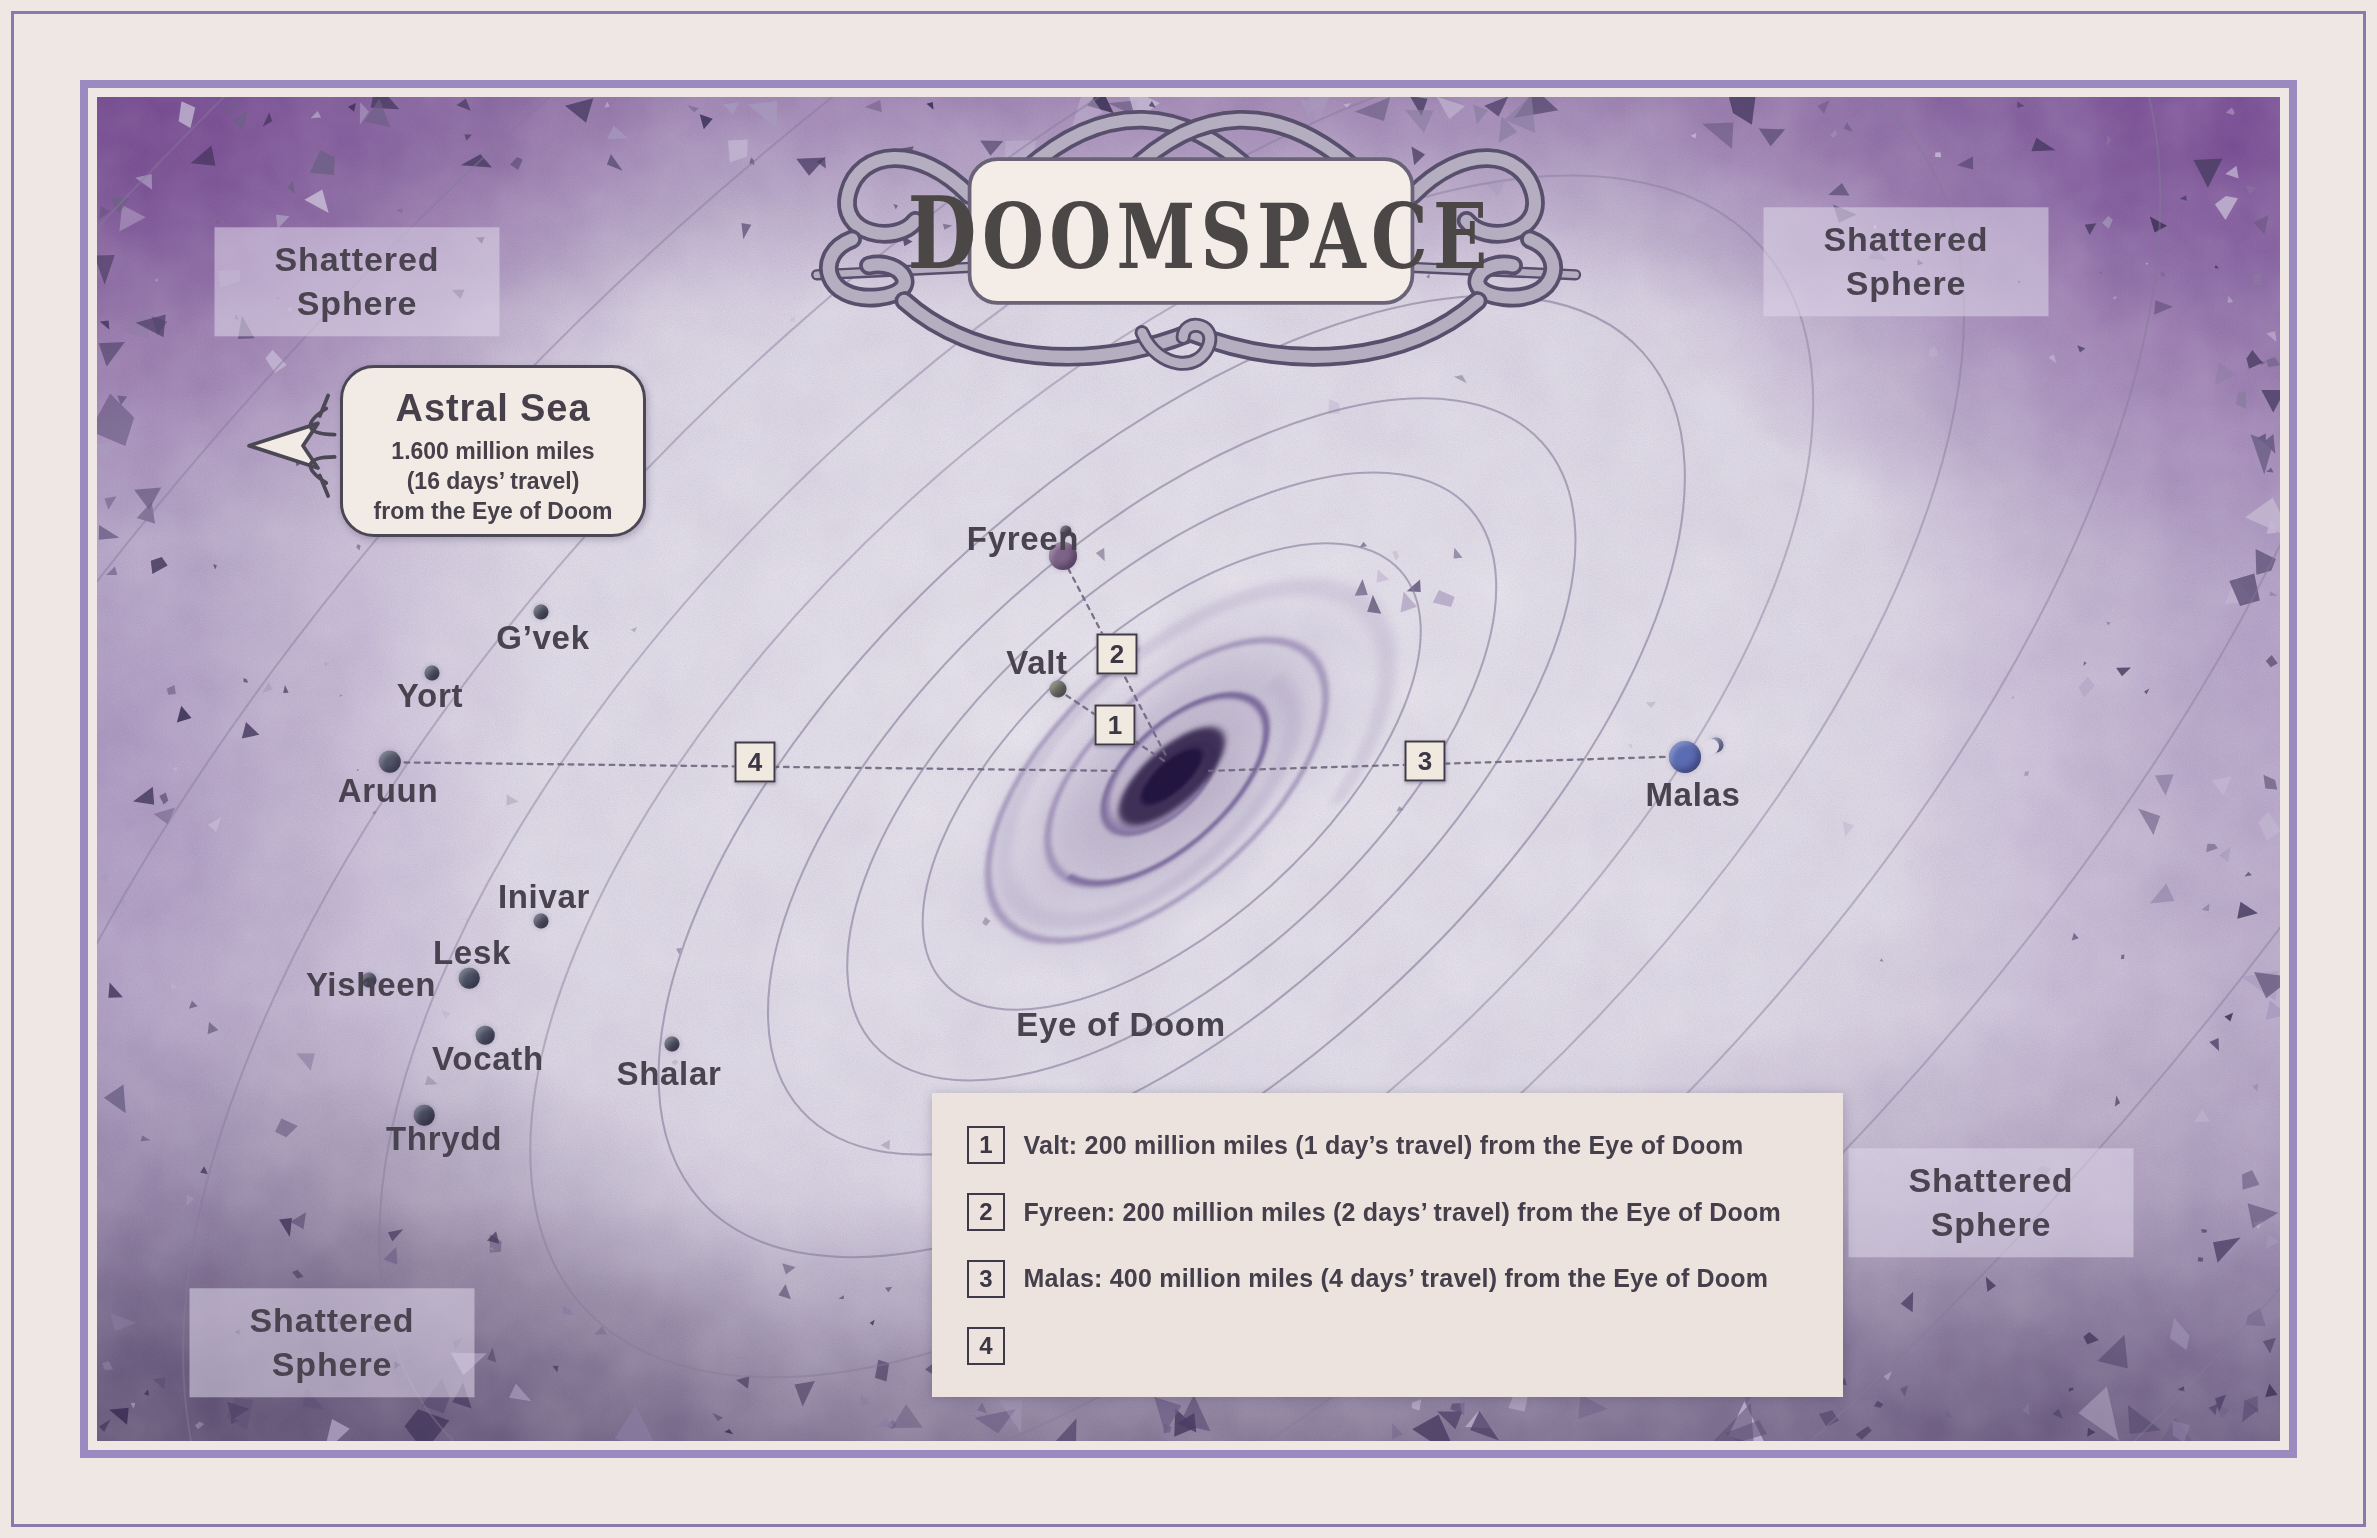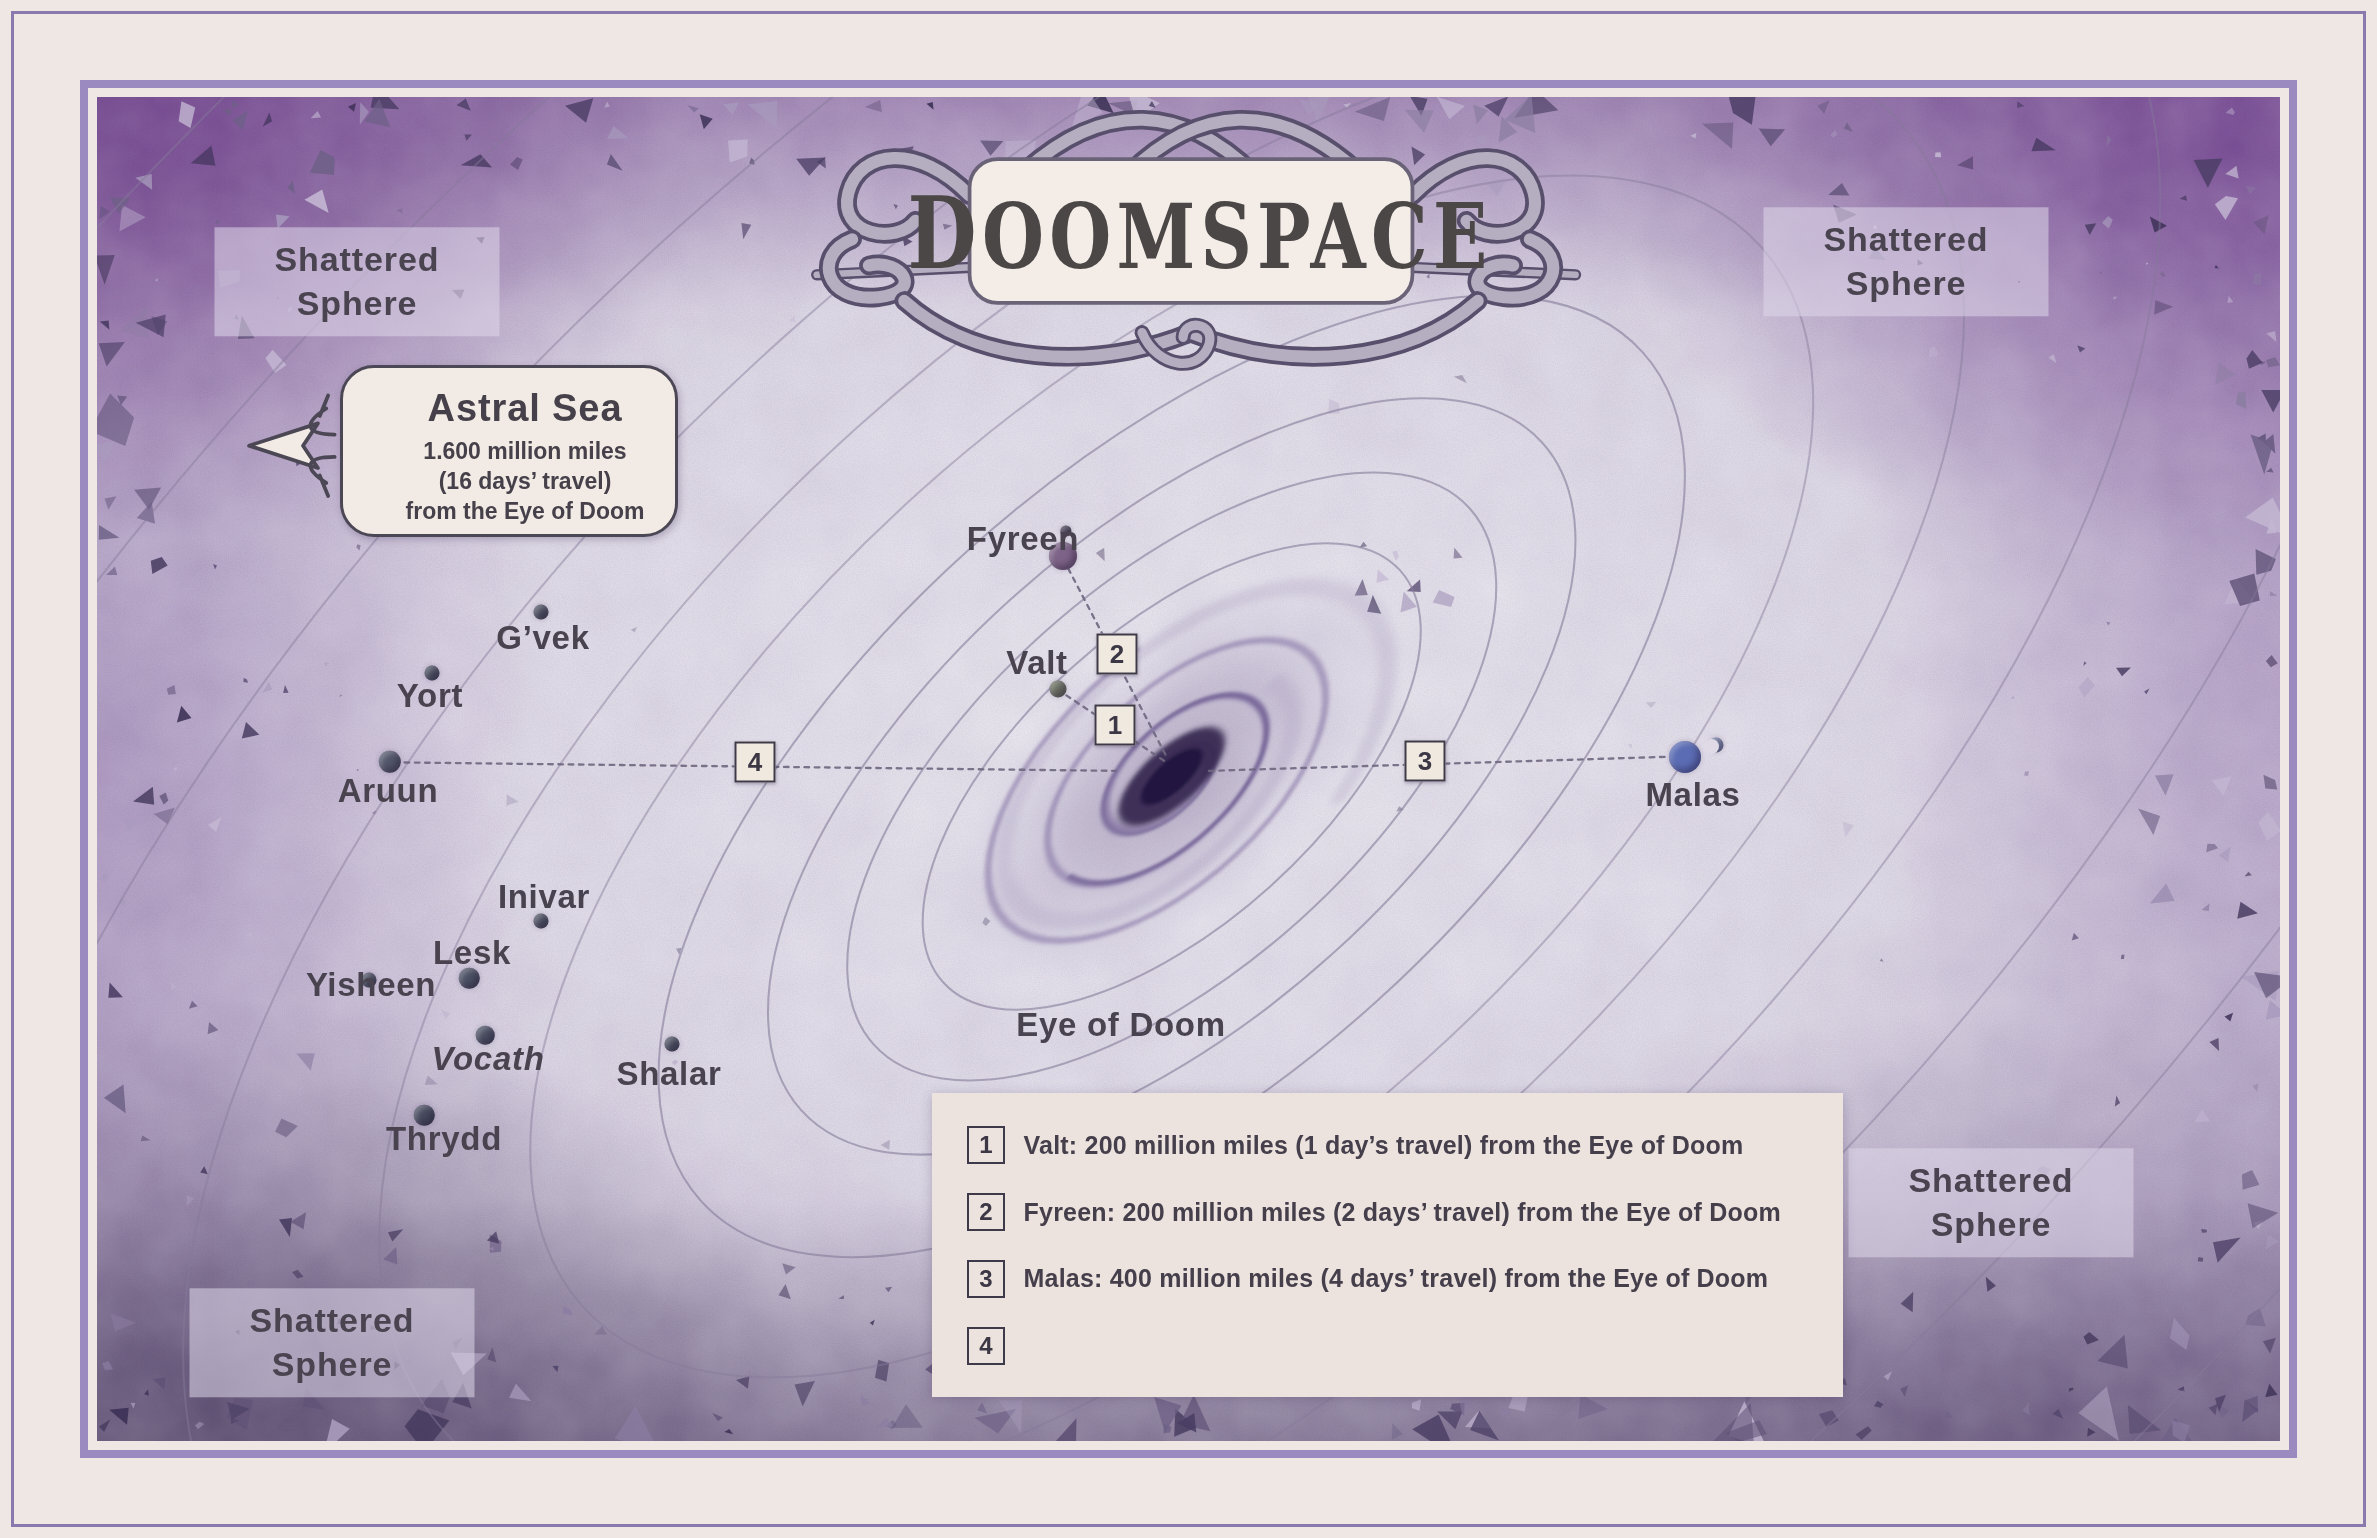--- a/index.html
+++ b/index.html
@@ -543,21 +543,21 @@
       <path d="M 355 272 C 372 312 418 315 427 284 C 433 261 400 257 399 277" fill="none" stroke="#574f6b" stroke-width="16" stroke-linecap="round" stroke-linejoin="round"></path>
       <path d="M 355 272 C 372 312 418 315 427 284 C 433 261 400 257 399 277" fill="none" stroke="#b5aec1" stroke-width="10" stroke-linecap="round" stroke-linejoin="round"></path>
     </g>
 </svg>
 <div id="title" style="text-transform:uppercase">Doomspace</div>
 
 <svg id="astral-arrow" width="121" height="121" viewBox="0 0 130 130" style="left: 236px; top: 388px;">
   <path d="M 14 62 L 88 38 L 72 62 L 88 86 Z" fill="#f2ebe5" stroke="#4b4754" stroke-width="4" stroke-linejoin="round"></path>
   <path d="M 97 22 C 72 38 74 50 106 50 M 97 102 C 72 86 74 74 106 74 M 90 30 L 99 8 M 90 94 L 99 116" fill="none" stroke="#4b4754" stroke-width="4" stroke-linecap="round"></path>
 </svg>
-<div id="astral" style="left: 340px; top: 365px; width: 300px; height: 166px; padding-left: 32px;">
+<div id="astral" style="left: 340px; top: 365px; width: 300px; height: 166px;">
   <h2>Astral Sea</h2>
   <div class="astral-line">1.600 million miles</div>
   <div class="astral-line">(16 days’ travel)</div>
   <div class="astral-line">from the Eye of Doom</div>
 </div>
 
 <div id="eye-label" class="map-label" style="left: 1121px; top: 1025px;">Eye of Doom</div>
 
 <div id="bodies">
     <div class="dot" style="left: 1063px; top: 556px; width: 28px; height: 28px; background: rgb(125, 99, 135);"></div>
@@ -575,21 +575,21 @@
     <div class="map-label" style="left: 430px; top: 696px;">Yort</div>
     <div class="dot" style="left: 541px; top: 612px; width: 15px; height: 15px; background: rgb(79, 84, 100);"></div>
     <div class="map-label" style="left: 543px; top: 638px;">G’vek</div>
     <div class="dot" style="left: 541px; top: 921px; width: 15px; height: 15px; background: rgb(79, 84, 100);"></div>
     <div class="map-label" style="left: 544px; top: 897px;">Inivar</div>
     <div class="dot" style="left: 469px; top: 978px; width: 20.5px; height: 20.5px; background: rgb(76, 81, 100);"></div>
     <div class="map-label" style="left: 472px; top: 953px;">Lesk</div>
     <div class="dot" style="left: 369px; top: 980px; width: 15px; height: 15px; background: rgb(79, 84, 100);"></div>
     <div class="map-label" style="left: 371px; top: 985px;">Yisheen</div>
     <div class="dot" style="left: 485px; top: 1035px; width: 18.6px; height: 18.6px; background: rgb(76, 81, 100);"></div>
-    <div class="map-label" style="left: 488px; top: 1059px; font-style: italic;">Vocath</div>
+    <div class="map-label" style="left: 488px; top: 1059px;">Vocath</div>
     <div class="dot" style="left: 672px; top: 1044px; width: 15px; height: 15px; background: rgb(79, 84, 100);"></div>
     <div class="map-label" style="left: 669px; top: 1074px;">Shalar</div>
     <div class="dot" style="left: 424px; top: 1115px; width: 20.5px; height: 20.5px; background: rgb(71, 75, 94);"></div>
     <div class="map-label" style="left: 423px; top: 1139px; margin-left: 21px;">Thrydd</div>
   </div>
 <div id="markers">
     <div class="marker" style="left: 1115px; top: 725px;">1</div>
     <div class="marker" style="left: 1117px; top: 654px;">2</div>
     <div class="marker" style="left: 1425px; top: 761px;">3</div>
     <div class="marker" style="left: 755px; top: 762px;">4</div>

